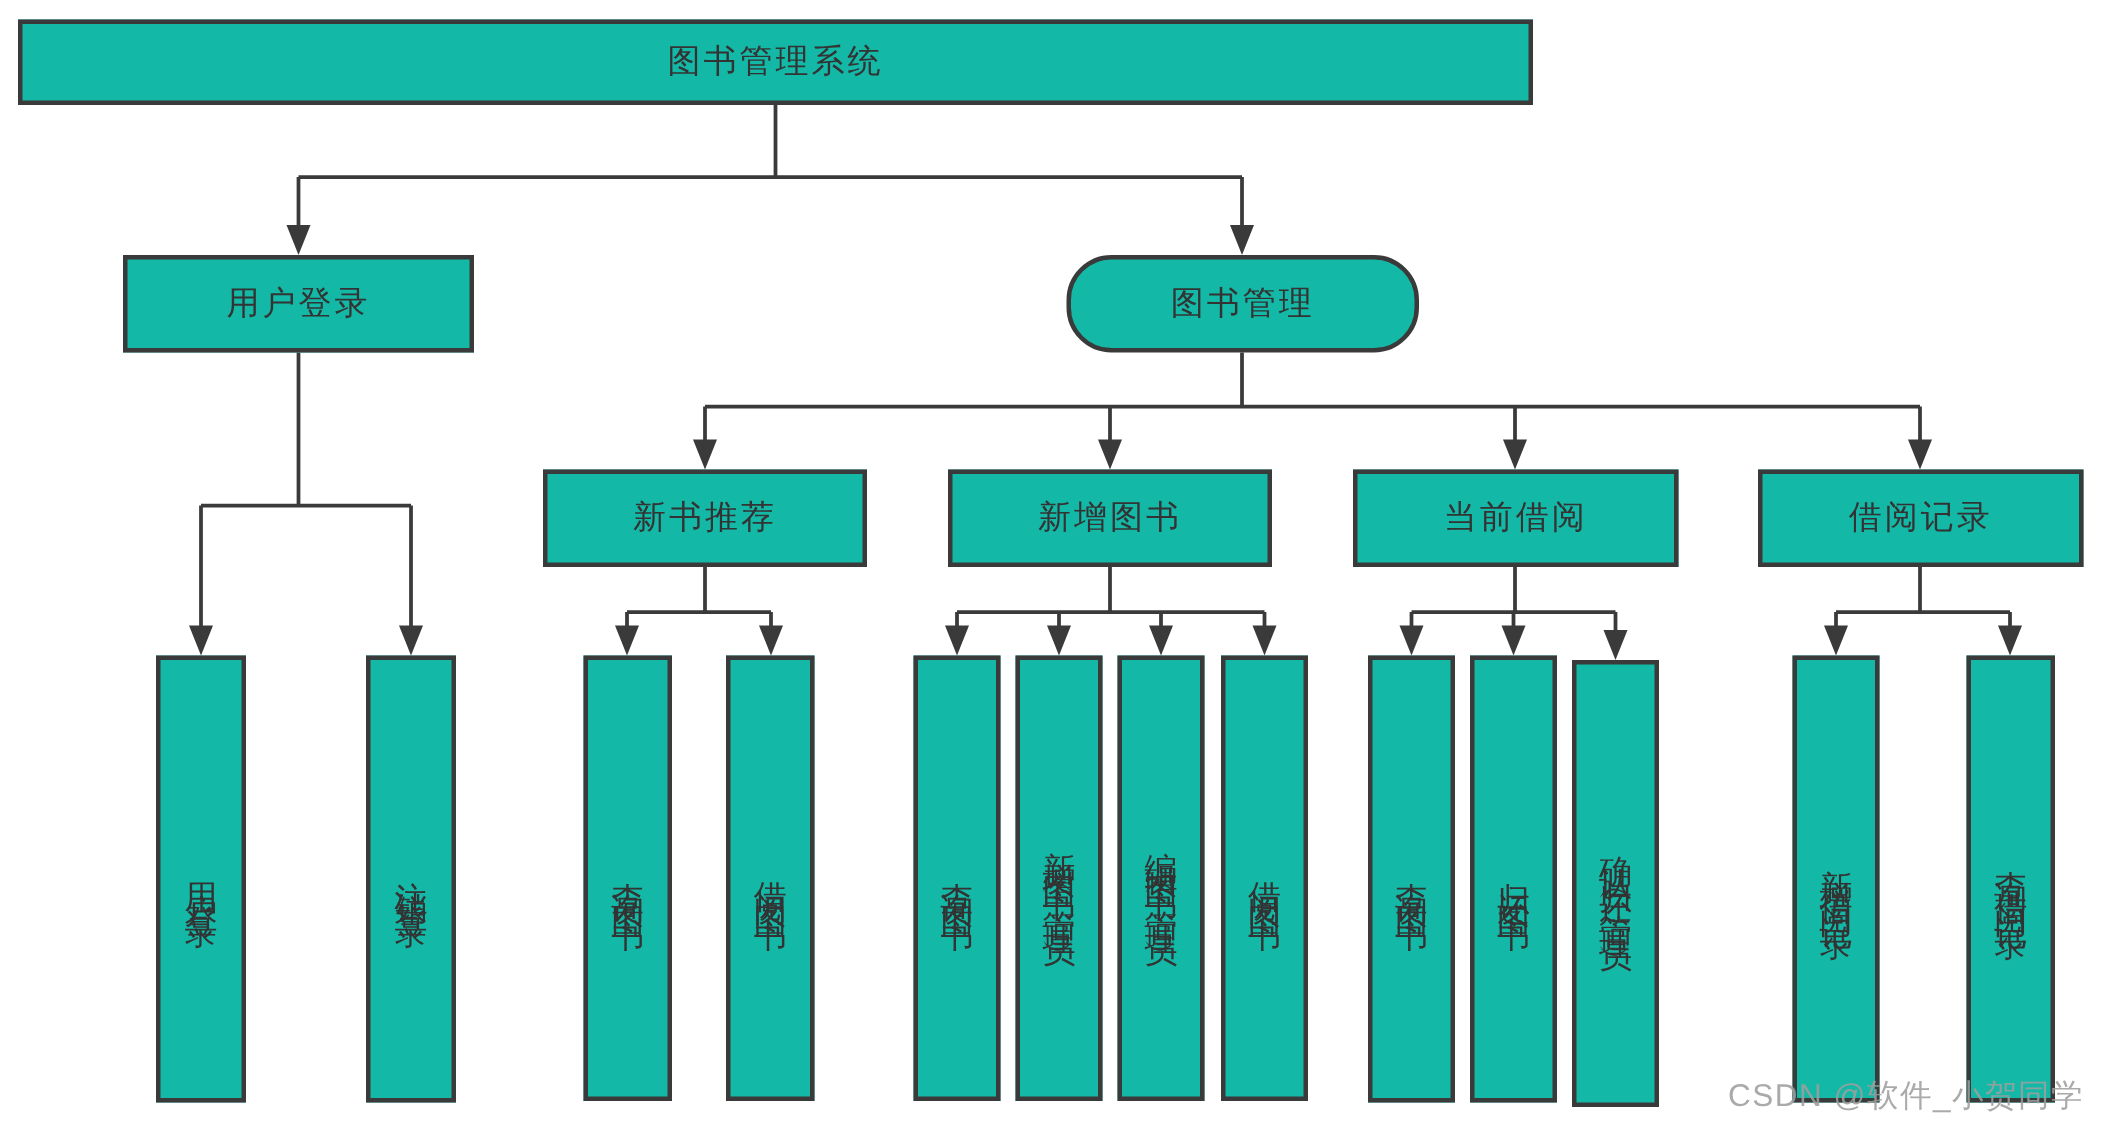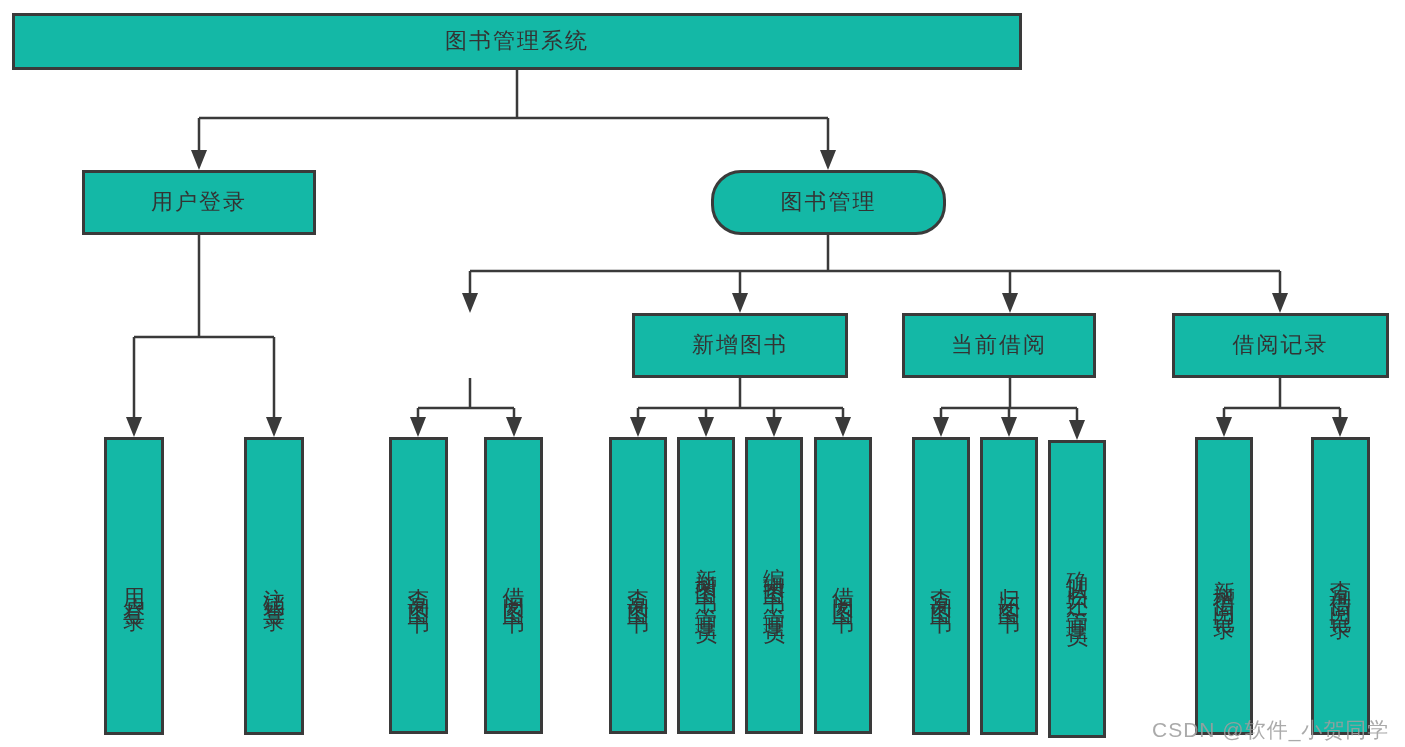--- a/index.html
+++ b/index.html
@@ -102,24 +102,27 @@
     <span class="htext">图书管理系统</span>
   </div>
 
   <div class="node" style="left:82px; top:170px; width:234px; height:65px;">
     <span class="htext">用户登录</span>
   </div>
   <div class="node" style="left:711px; top:170px; width:235px; height:65px;border-radius:30px;">
     <span class="htext">图书管理</span>
   </div>
 
+  <div class="node" style="left:362px; top:313px; width:216px; height:65px;">
+    <span class="htext">新书推荐</span>
+  </div>
   <div class="node" style="left:632px; top:313px; width:216px; height:65px;">
     <span class="htext">新增图书</span>
   </div>
-  <div class="node" style="left:902px; top:313px; width:194px; height:65px;">
+  <div class="node" style="left:902px; top:313px; width:217px; height:65px;">
     <span class="htext">当前借阅</span>
   </div>
   <div class="node" style="left:1172px; top:313px; width:217px; height:65px;">
     <span class="htext">借阅记录</span>
   </div>
 
   <div class="node" style="left:104px; top:437px; width:60px; height:298px;">
     <span class="vtext">用户登录</span>
   </div>
   <div class="node" style="left:244px; top:437px; width:60px; height:298px;">

